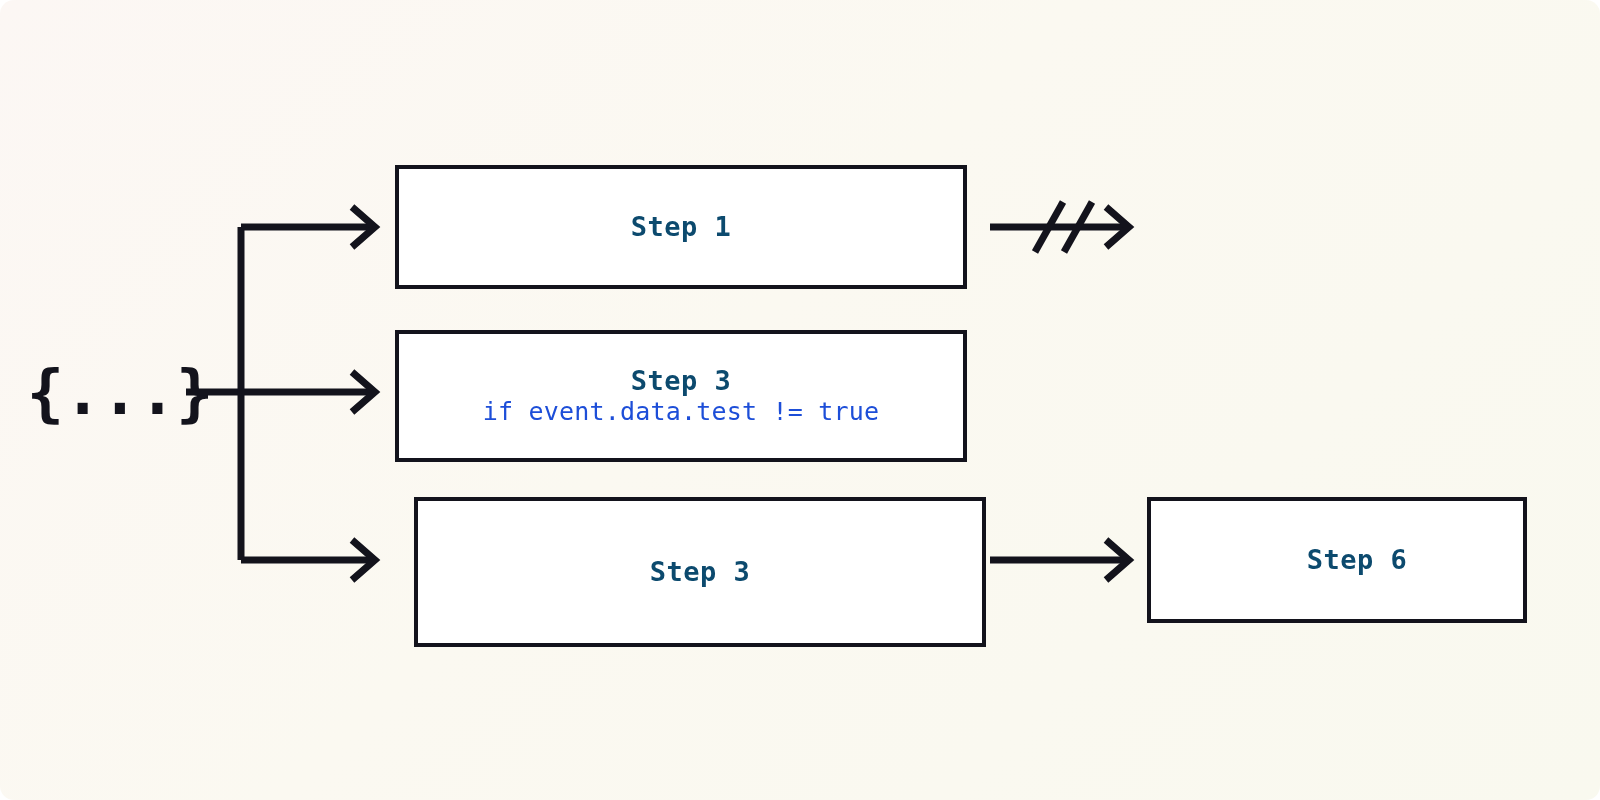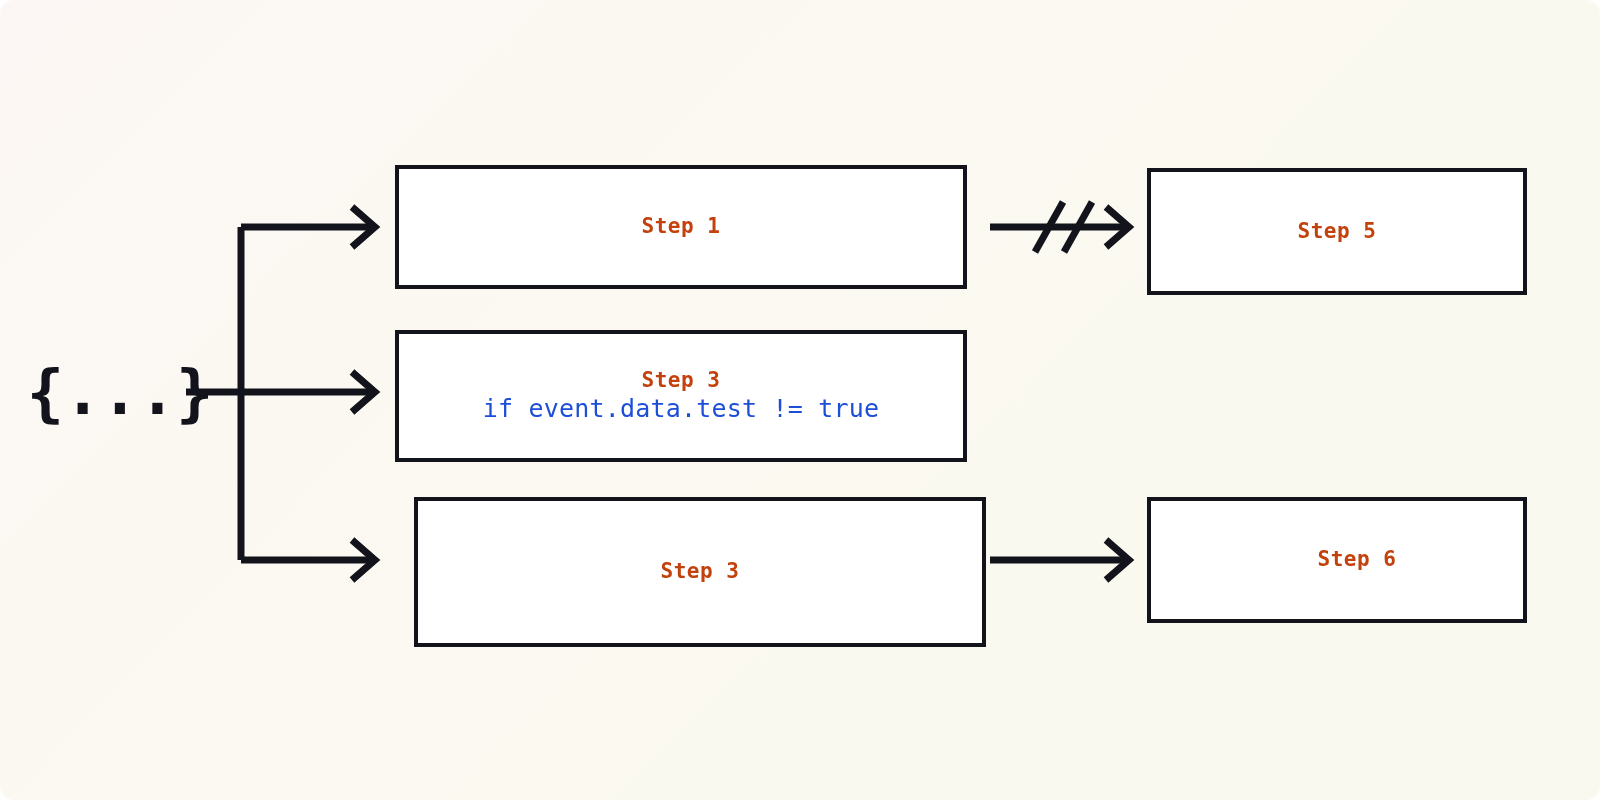--- a/index.html
+++ b/index.html
@@ -31,22 +31,22 @@
     border: 4px solid #13131C;
     display: flex;
     flex-direction: column;
     align-items: center;
     justify-content: center;
     line-height: 1.12;
   }
   .node-title {
     font-family: "DejaVu Sans Mono", "Liberation Mono", monospace;
     font-weight: bold;
-    font-size: 21px;
-    color: #c2410c;
+    font-size: 27px;
+    color: #0c4a6e;
     letter-spacing: 0.5px;
     white-space: pre;
   }
   .node-sub {
     font-family: "DejaVu Sans Mono", "Liberation Mono", monospace;
     font-weight: normal;
     font-size: 25px;
     color: #1d4ed8;
     letter-spacing: 0.2px;
     white-space: pre;
@@ -107,21 +107,18 @@
 
   <div class="node" style="left: 395px; top: 330px; width: 572px; height: 132px;">
     <div class="node-title">Step 3</div>
     <div class="node-sub">if event.data.test != true</div>
   </div>
 
   <div class="node" style="left: 414px; top: 497px; width: 572px; height: 150px;">
     <div class="node-title">Step 3</div>
   </div>
 
-  <div class="node" style="left: 1147px; top: 168px; width: 380px; height: 127px;">
-    <div class="node-title">Step 5</div>
-  </div>
 
   <div class="node" style="left: 1147px; top: 497px; width: 380px; height: 126px; padding-left: 40px;">
     <div class="node-title">Step 6</div>
   </div>
 
 </div>
 
 </body></html>

